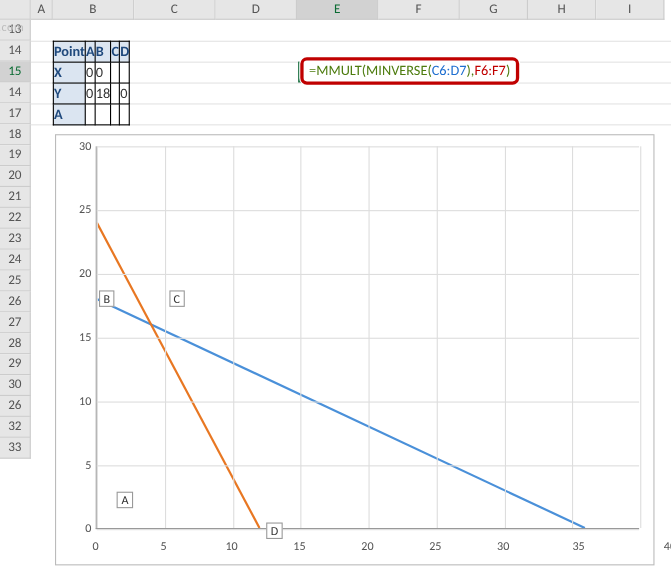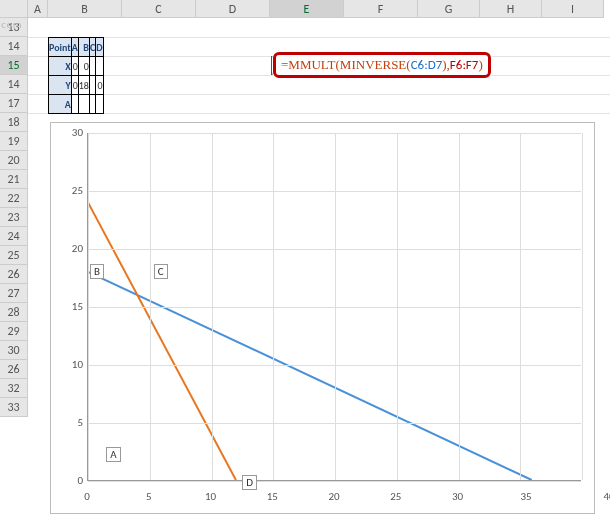--- a/index.html
+++ b/index.html
@@ -58,22 +58,22 @@
     }
 
     table.data {
       position: absolute;
       top: 19px; left: 20px;
       border-collapse: collapse;
     }
     table.data td, table.data th {
       width: 74px; height: 19px;
       border: 1px solid #000;
-      text-align: right;
-      font-size: 10px;
+      text-align: left;
+      font-size: 13px;
       background: #fff;
     }
     table.data th { background: #dbe5f1; font-weight: bold; color: #1f497d; }
     table.data td.hdr { background: #dbe5f1; font-weight: bold; color: #1f497d; }
 
     .sel-cell {
       position: absolute;
       border: 2px solid #217346;
       background: rgba(33,115,70,0.04);
       pointer-events: none;
@@ -82,21 +82,21 @@
       position: absolute;
       border: 3px solid #c00000;
       border-radius: 6px;
       background: #fff;
       padding: 2px 5px;
       font-size: 13px;
       white-space: nowrap;
       z-index: 20;
       box-shadow: 0 0 0 1px #fff;
     }
-    .formula-box .fn { color: #c2410c; font-family: Liberation Serif, serif; }
+    .formula-box .fn { color: #4d7c0f; }
     .formula-box .r1 { color: #1f6fd0; }
     .formula-box .r2 { color: #c00000; }
 
     .chart {
       position: absolute;
       top: 104px; left: 22px;
       width: 545px; height: 392px;
       border: 1px solid #bbb;
       background: #fff;
     }

